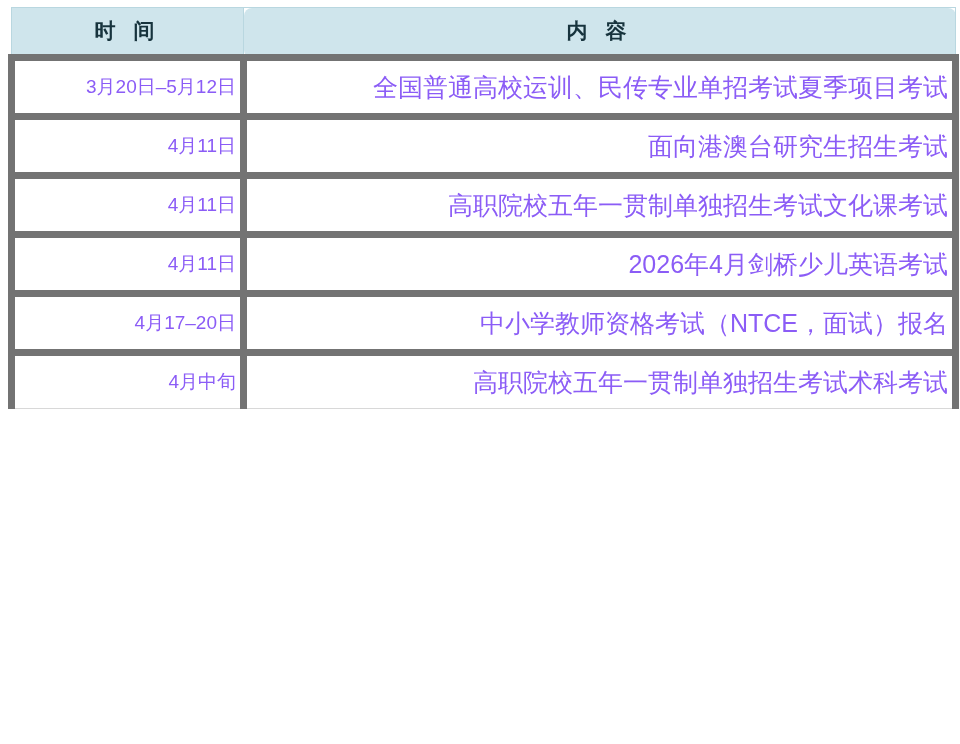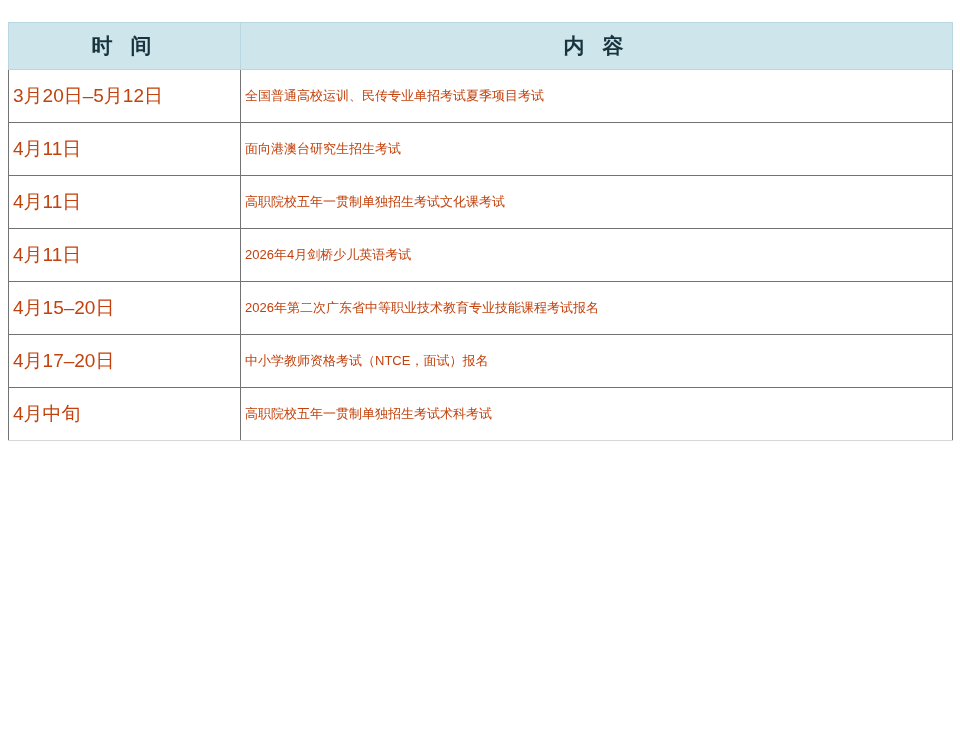--- a/index.html
+++ b/index.html
@@ -11,21 +11,21 @@
     width: 960px;
     height: 744px;
     font-family: "Liberation Sans", "DejaVu Sans", sans-serif;
     color: #1a1a1a;
     overflow: hidden;
   }
   .sheet {
     width: 960px;
     height: 744px;
     box-sizing: border-box;
-    padding: 22px 8px 0 8px;
+    padding: 7px 8px 0 8px;
     background: #ffffff;
   }
   table.schedule {
     width: 944px;
     border-collapse: collapse;
     table-layout: fixed;
   }
   table.schedule col.col-time { width: 232px; }
   table.schedule col.col-content { width: 712px; }
 
@@ -35,36 +35,37 @@
     font-size: 21px;
     font-weight: bold;
     letter-spacing: 6px;
     text-align: center;
     height: 46px;
     padding: 0;
     border: 1px solid #b9d7e0;
   }
   table.schedule th.th-content {
     letter-spacing: 6px;
+    border-radius: 8px;
   }
   table.schedule td {
     height: 52px;
     padding: 0 4px;
-    text-align: left;
+    text-align: right;
     vertical-align: middle;
     font-size: 19px;
-    border: 1px solid #737373;
-    color: #c2410c;
+    border: 7px solid #737373;
+    color: #8b5cf6;
     white-space: nowrap;
   }
   table.schedule td.cell-time {
     font-size: 19px;
   }
   table.schedule td.cell-content {
-    font-size: 13px;
+    font-size: 25px;
   }
   table.schedule tr:last-child td {
     border-bottom: 1px solid #d8d8d8;
   }
 </style>
 </head>
 <body>
 
 <div class="sheet">
   <table class="schedule">
@@ -89,24 +90,20 @@
         </tr>
         <tr>
           <td class="cell-time">4月11日</td>
           <td class="cell-content">高职院校五年一贯制单独招生考试文化课考试</td>
         </tr>
         <tr>
           <td class="cell-time">4月11日</td>
           <td class="cell-content">2026年4月剑桥少儿英语考试</td>
         </tr>
         <tr>
-          <td class="cell-time">4月15–20日</td>
-          <td class="cell-content">2026年第二次广东省中等职业技术教育专业技能课程考试报名</td>
-        </tr>
-        <tr>
           <td class="cell-time">4月17–20日</td>
           <td class="cell-content">中小学教师资格考试（NTCE，面试）报名</td>
         </tr>
         <tr>
           <td class="cell-time">4月中旬</td>
           <td class="cell-content">高职院校五年一贯制单独招生考试术科考试</td>
         </tr>
       </tbody>
   </table>
 </div>

